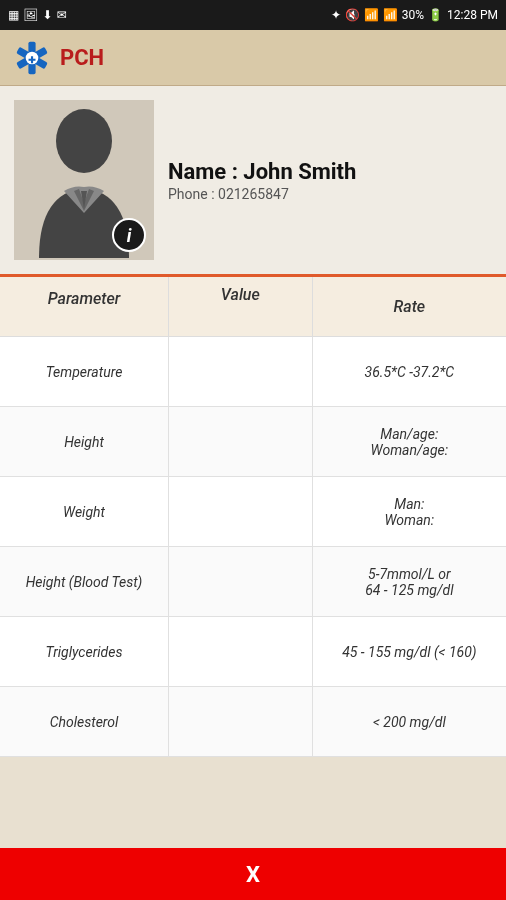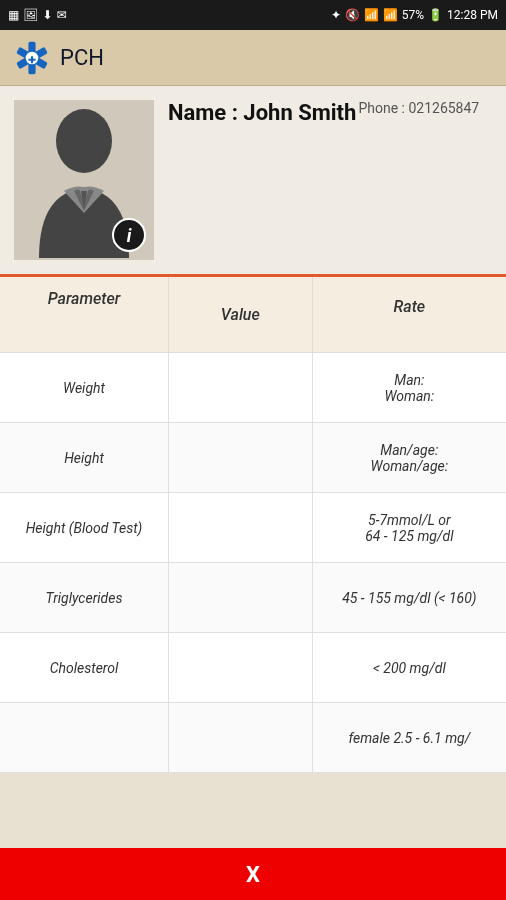--- a/index.html
+++ b/index.html
@@ -40,22 +40,22 @@
       padding: 0 14px;
       gap: 10px;
       border-bottom: 1px solid #c0aa88;
     }
     .star-of-life {
       width: 36px;
       height: 36px;
     }
     #app-title {
       font-size: 22px;
-      font-weight: normal;
-      color: #0f172a;
+      font-weight: bold;
+      color: #b91c1c;
     }
 
     
     #profile-section {
       background: #f0ece4;
       padding: 14px;
       display: flex;
       flex-direction: row;
       gap: 14px;
       border-bottom: 3px solid #e05a2b;
@@ -88,21 +88,21 @@
       align-items: center;
       justify-content: center;
       color: white;
       font-size: 18px;
       font-weight: bold;
       font-style: italic;
       border: 2px solid white;
     }
     #profile-info {
       display: flex;
-      flex-direction: row;
+      flex-direction: column;
       justify-content: center;
       gap: 2px;
     }
     #profile-name {
       font-size: 22px;
       font-weight: bold;
       color: #111;
     }
     .profile-detail {
       font-size: 14px;
@@ -124,21 +124,21 @@
     .col-param {
       flex: 1.2;
       padding: 12px 8px;
       text-align: center;
       font-size: 16px;
       font-weight: 500;
       color: #333;
     }
     .col-value {
       flex: 1;
-      padding: 28px 8px;
+      padding: 8px 8px;
       text-align: center;
       font-size: 16px;
       font-weight: 500;
       color: #333;
       border-left: 1px solid #ddd;
     }
     .col-rate {
       flex: 1.4;
       padding: 20px 8px;
       text-align: center;
@@ -214,21 +214,21 @@
     <span>▦</span>
     <span>🖼</span>
     <span>⬇</span>
     <span>✉</span>
   </div>
   <div class="status-right">
     <span>✦</span>
     <span>🔇</span>
     <span>📶</span>
     <span>📶</span>
-    <span>57%</span>
+    <span>30%</span>
     <span>🔋</span>
     <span>12:28 PM</span>
   </div>
 </div>
 
 <div id="app-header">
   <svg class="star-of-life" viewBox="0 0 40 40">
 
     <g transform="translate(20,20)">
 
@@ -269,50 +269,50 @@
 
 <div id="table-section">
   <div class="table-header-row">
     <div class="col-param">Parameter</div>
     <div class="col-value">Value</div>
     <div class="col-rate">Rate</div>
   </div>
 
   <div id="table-body">
       <div class="table-row">
+        <div class="cell-param">Temperature</div>
+        <div class="cell-value"></div>
+        <div class="cell-rate" style="white-space: pre-line;">36.5*C -37.2*C</div>
+      </div>
+      <div class="table-row">
+        <div class="cell-param">Height</div>
+        <div class="cell-value"></div>
+        <div class="cell-rate" style="white-space: pre-line;">Man/age:
+Woman/age:</div>
+      </div>
+      <div class="table-row">
         <div class="cell-param">Weight</div>
         <div class="cell-value"></div>
         <div class="cell-rate" style="white-space: pre-line;">Man:
 Woman:</div>
       </div>
       <div class="table-row">
-        <div class="cell-param">Height</div>
-        <div class="cell-value"></div>
-        <div class="cell-rate" style="white-space: pre-line;">Man/age:
-Woman/age:</div>
-      </div>
-      <div class="table-row">
         <div class="cell-param">Height (Blood Test)</div>
         <div class="cell-value"></div>
         <div class="cell-rate" style="white-space: pre-line;">5-7mmol/L or
 64 - 125 mg/dl</div>
       </div>
       <div class="table-row">
         <div class="cell-param">Triglycerides</div>
         <div class="cell-value"></div>
         <div class="cell-rate" style="white-space: pre-line;">45 - 155 mg/dl  (&lt; 160)</div>
       </div>
       <div class="table-row">
         <div class="cell-param">Cholesterol</div>
         <div class="cell-value"></div>
         <div class="cell-rate" style="white-space: pre-line;">&lt; 200 mg/dl</div>
       </div>
-      <div class="table-row">
-        <div class="cell-param"></div>
-        <div class="cell-value"></div>
-        <div class="cell-rate" style="white-space: pre-line;">female  2.5 - 6.1 mg/</div>
-      </div>
     </div>
 </div>
 
 <div id="bottom-bar">
   <span id="close-btn">X</span>
 </div>
 
 </body></html>

